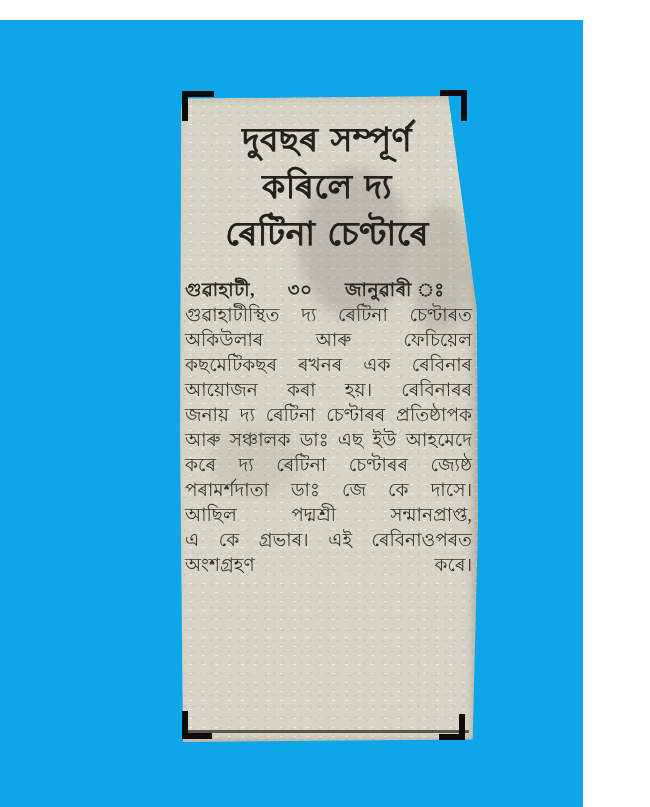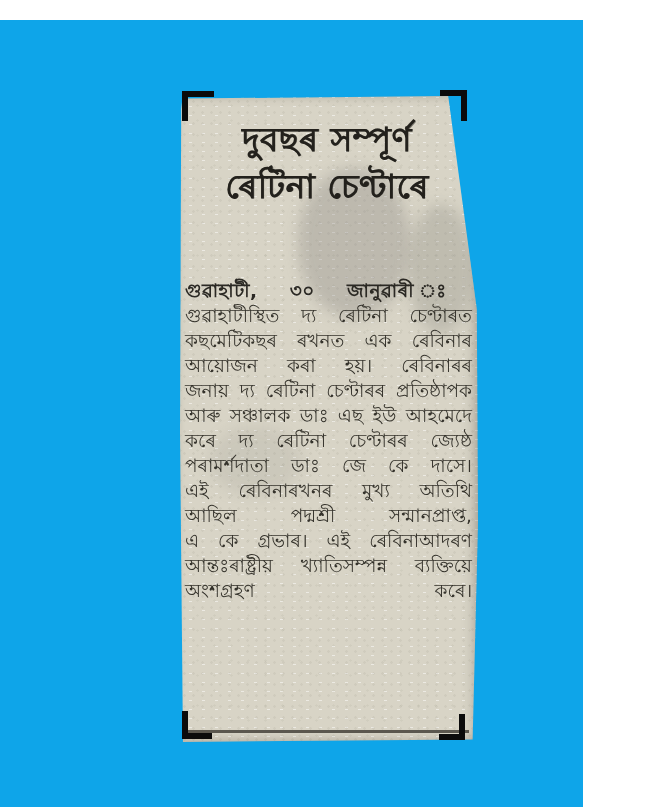--- a/index.html
+++ b/index.html
@@ -68,20 +68,21 @@
     font-size: 18.5px;
     line-height: 25px;
   }
   .line {
     height: 25px;
     overflow: visible;
     white-space: nowrap;
     text-align: justify;
     text-align-last: justify;
     text-justify: inter-word;
+    font-family: Liberation Serif, serif;
   }
   .line::after { content: ""; display: inline-block; width: 100%; }
   .line { white-space: normal; }
   .dateline {
     font-weight: 700;
     color: #2b2924;
     letter-spacing: 0.5px;
   }
   .para-end { text-align-last: left; }
   
@@ -107,36 +108,36 @@
 <div class="stage">
 
   <div class="paper" style="background-color: rgb(216, 212, 198);">
 
     <div class="smudge smudge-1"></div>
     <div class="smudge smudge-2"></div>
     <div class="smudge smudge-3"></div>
 
     <div class="headline" style="color: rgb(35, 33, 28);">
       <div>দুবছৰ সম্পূৰ্ণ</div>
+      <div>কৰিলে দ্য</div>
       <div>ৰেটিনা চেণ্টাৰে</div>
     </div>
 
     <div class="bodytext" style="color: rgb(52, 50, 43);">
       <div class="line dateline">গুৱাহাটী, ৩০ জানুৱাৰী ঃ</div>
       <div class="line">গুৱাহাটীস্থিত দ্য ৰেটিনা চেণ্টাৰত</div>
-      <div class="line">কছমেটিকছৰ ৰখনত এক ৰেবিনাৰ</div>
+      <div class="line">অকিউলাৰ আৰু ফেচিয়েল</div>
+      <div class="line">কছমেটিকছৰ ৰখনৰ এক ৰেবিনাৰ</div>
       <div class="line">আয়োজন কৰা হয়। ৰেবিনাৰৰ</div>
       <div class="line">জনায় দ্য ৰেটিনা চেণ্টাৰৰ প্ৰতিষ্ঠাপক</div>
       <div class="line">আৰু সঞ্চালক ডাঃ এছ ইউ আহমেদে</div>
       <div class="line">কৰে দ্য ৰেটিনা চেণ্টাৰৰ জ্যেষ্ঠ</div>
       <div class="line">পৰামৰ্শদাতা ডাঃ জে কে দাসে।</div>
-      <div class="line">এই ৰেবিনাৰখনৰ মুখ্য অতিথি</div>
       <div class="line">আছিল পদ্মশ্ৰী সন্মানপ্ৰাপ্ত,</div>
-      <div class="line">এ কে গ্ৰভাৰ। এই ৰেবিনাআদৰণ</div>
-      <div class="line">আন্তঃৰাষ্ট্ৰীয় খ্যাতিসম্পন্ন ব্যক্তিয়ে</div>
+      <div class="line">এ কে গ্ৰভাৰ। এই ৰেবিনাওপৰত</div>
       <div class="line para-end">অংশগ্ৰহণ কৰে।</div>
     </div>
 
     <div class="bottom-rule" style="background: rgb(69, 66, 58);"></div>
   </div>
 
   <div class="crop crop-tl"></div>
   <div class="crop crop-tr"></div>
   <div class="crop crop-bl"></div>
   <div class="crop crop-br"></div>

